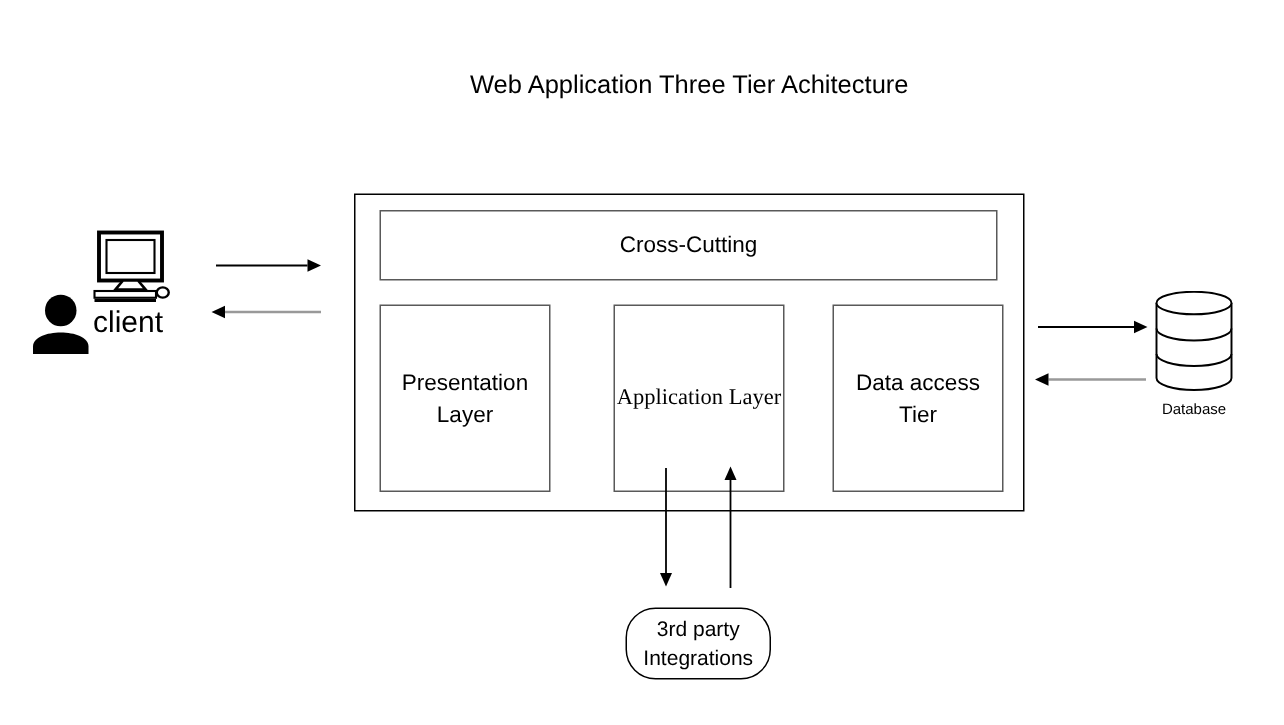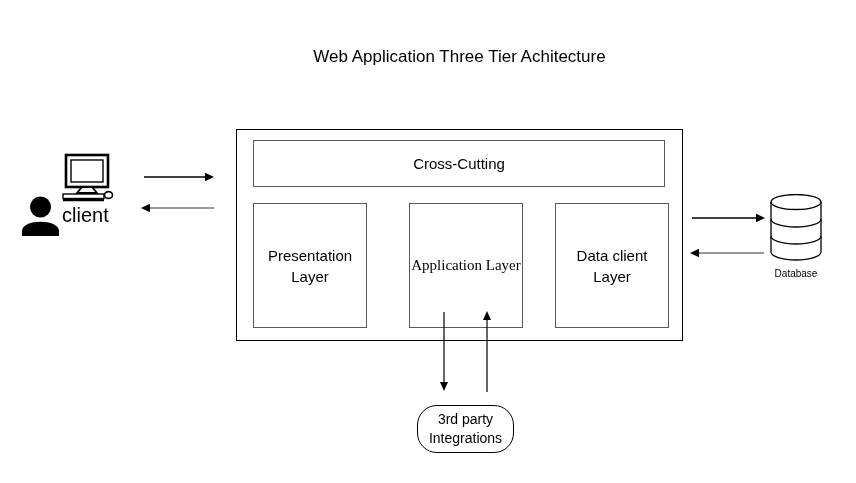--- a/index.html
+++ b/index.html
@@ -111,21 +111,21 @@
 
   <svg class="abs" style="left:140px; top:201px;" width="76" height="14" viewBox="0 0 76 14">
     <line x1="74" y1="7" x2="10" y2="7" stroke="#999999" stroke-width="1.8"></line>
     <polygon points="10,2.8 1,7 10,11.2" fill="#000000"></polygon>
   </svg>
 
   <div class="abs outer-box">
     <div class="abs cross-cutting">Cross-Cutting</div>
     <div class="abs layer-box layer-presentation">Presentation Layer</div>
     <div class="abs layer-box layer-application">Application Layer</div>
-    <div class="abs layer-box layer-dataaccess">Data client Layer</div>
+    <div class="abs layer-box layer-dataaccess">Data access Tier</div>
   </div>
 
   <svg class="abs" style="left:690px; top:211px;" width="78" height="14" viewBox="0 0 78 14">
     <line x1="2" y1="7" x2="66" y2="7" stroke="#000000" stroke-width="1.3"></line>
     <polygon points="66,2.8 75,7 66,11.2" fill="#000000"></polygon>
   </svg>
 
   <svg class="abs" style="left:688px; top:246px;" width="78" height="14" viewBox="0 0 78 14">
     <line x1="76" y1="7" x2="11" y2="7" stroke="#999999" stroke-width="1.8"></line>
     <polygon points="11,2.8 2,7 11,11.2" fill="#000000"></polygon>

